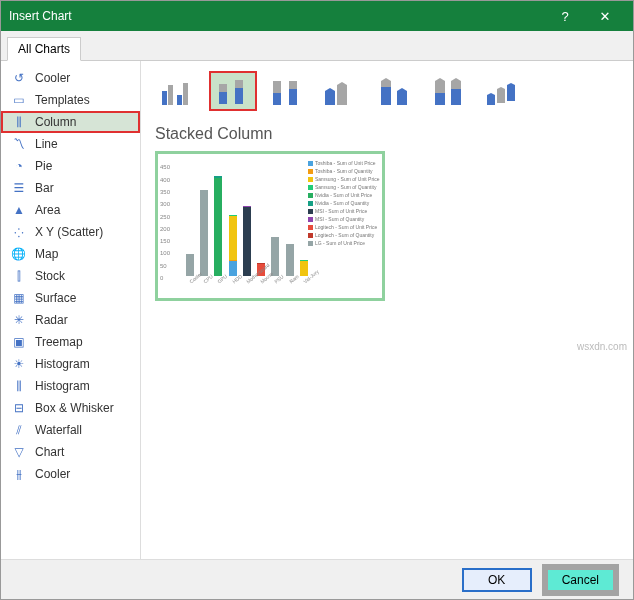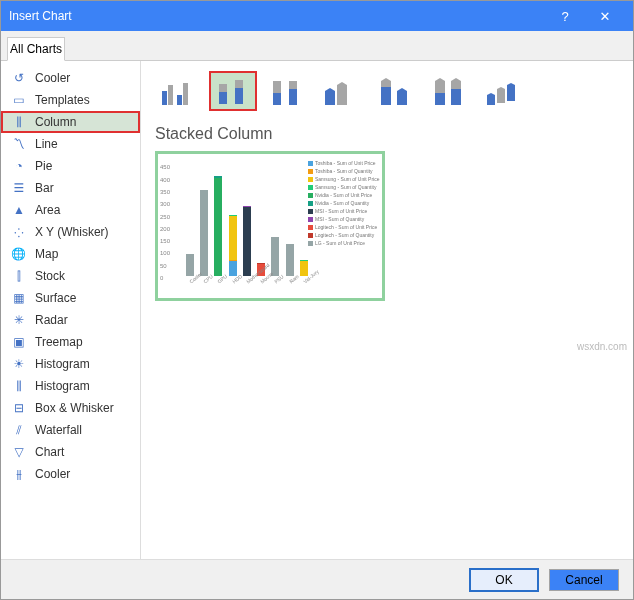--- a/index.html
+++ b/index.html
@@ -1,22 +1,22 @@
 <!DOCTYPE html>
 <html><head>
 <meta charset="utf-8">
 <style>
 * { box-sizing: border-box; margin: 0; padding: 0; font-family: "Segoe UI", Arial, sans-serif; }
 body { background: #fff; }
 .window { width: 634px; height: 600px; border: 1px solid #999; display: flex; flex-direction: column; background: #f0f0f0; }
-.titlebar { height: 30px; background: #3b82f6; color: #fff; display: flex; align-items: center; padding: 0 8px; font-size: 12px; }
+.titlebar { height: 30px; background: #15803d; color: #fff; display: flex; align-items: center; padding: 0 8px; font-size: 12px; }
 .titlebar .title { flex: 1; }
 .titlebar .tb-btn { width: 40px; text-align: center; font-size: 13px; cursor: pointer; }
 .tabs { height: 26px; display: flex; align-items: flex-end; padding: 0 6px; border-bottom: 1px solid #ccc; background: #f0f0f0; margin-top:4px;}
-.tab { padding: 4px 2px; font-size: 12px; background: #fff; border: 1px solid #ccc; border-bottom: 1px solid #fff; position: relative; top: 1px; }
+.tab { padding: 4px 10px; font-size: 12px; background: #fff; border: 1px solid #ccc; border-bottom: 1px solid #fff; position: relative; top: 1px; }
 .body { flex: 1; display: flex; background: #fff; }
 .sidebar { width: 140px; border-right: 1px solid #ddd; padding: 6px 0; background:#fff; }
 .nav-item { display: flex; align-items: center; gap: 8px; padding: 3px 10px; font-size: 12px; color: #333; cursor: pointer; }
 .nav-item .icon { width: 16px; height: 16px; display:inline-flex; align-items:center; justify-content:center; color:#4472c4;}
 .nav-item.selected { background: #d6e4d6; border: 2px solid #e03030; padding: 1px 8px; }
 .content { flex: 1; padding: 10px 14px; position:relative;}
 .subtype-row { display: flex; gap: 6px; margin-bottom: 14px; }
 .subtype { width: 48px; height: 40px; border:1px solid transparent; display:flex; align-items:flex-end; justify-content:center; gap:3px; padding-bottom:3px; cursor:pointer;}
 .subtype.sel { background:#c9e2c9; border:2px solid #e03030; }
 .subtype svg { width:40px; height:30px;}
@@ -25,21 +25,21 @@
 .preview .ylabel { position:absolute; left:2px; font-size:6px; color:#888;}
 .preview .plot { position:absolute; left:26px; right:76px; top:6px; bottom:22px;}
 .preview .bar-group { position:absolute; bottom:0; width:8px;}
 .preview .seg { width:100%; position:absolute;}
 .preview .xlabels { position:absolute; left:26px; right:76px; bottom:2px; height:18px;}
 .preview .xl { position:absolute; font-size:5px; color:#888; transform:rotate(-40deg); transform-origin:left top; white-space:nowrap;}
 .preview .legend { position:absolute; right:2px; top:6px; width:72px; font-size:5px; color:#777; line-height:1.4;}
 .preview .legend .lrow { display:flex; align-items:center; gap:2px; margin-bottom:1px;}
 .preview .legend .sw { width:5px; height:5px; flex:0 0 5px;}
 .footer { height: 40px; display:flex; align-items:center; justify-content:flex-end; gap:10px; padding:0 14px; border-top:1px solid #ddd; background:#f0f0f0;}
-.btn { min-width:70px; padding:3px 14px; font-size:12px; background:#3b82f6; border:1px solid #a3a3a3; cursor:pointer;}
+.btn { min-width:70px; padding:3px 14px; font-size:12px; background:#5eead4; border:6px solid #a3a3a3; cursor:pointer;}
 .btn.primary { border:2px solid #2a6fc9; background:#e6eefc;}
 .watermark { position:absolute; right:6px; top:280px; font-size:10px; color:#bbb; writing-mode:horizontal-tb;}
 </style>
 </head>
 <body>
 
 <div class="window">
   <div class="titlebar">
     <span class="title">Insert Chart</span>
     <span class="tb-btn">?</span>
@@ -73,21 +73,21 @@
         <div class="nav-item">
           <span class="icon">☰</span>
           <span>Bar</span>
         </div>
         <div class="nav-item">
           <span class="icon">▲</span>
           <span>Area</span>
         </div>
         <div class="nav-item">
           <span class="icon">⁘</span>
-          <span>X Y (Whisker)</span>
+          <span>X Y (Scatter)</span>
         </div>
         <div class="nav-item">
           <span class="icon">🌐</span>
           <span>Map</span>
         </div>
         <div class="nav-item">
           <span class="icon">⫿</span>
           <span>Stock</span>
         </div>
         <div class="nav-item">

